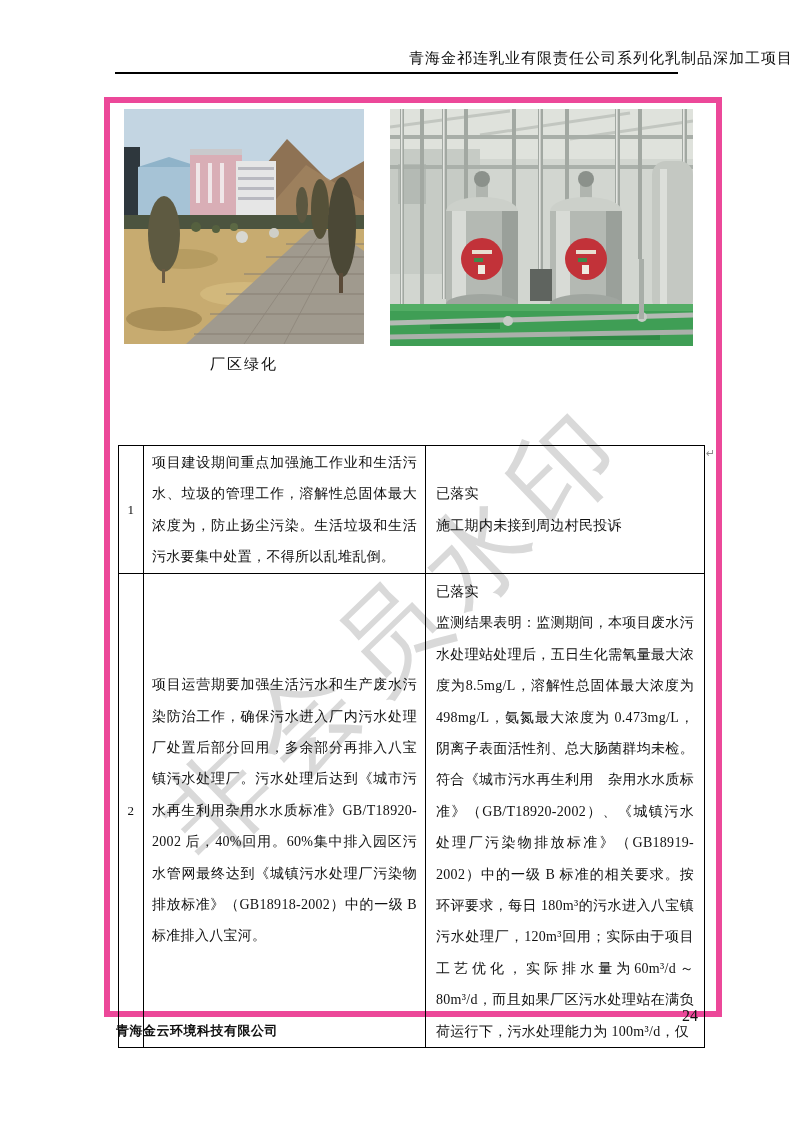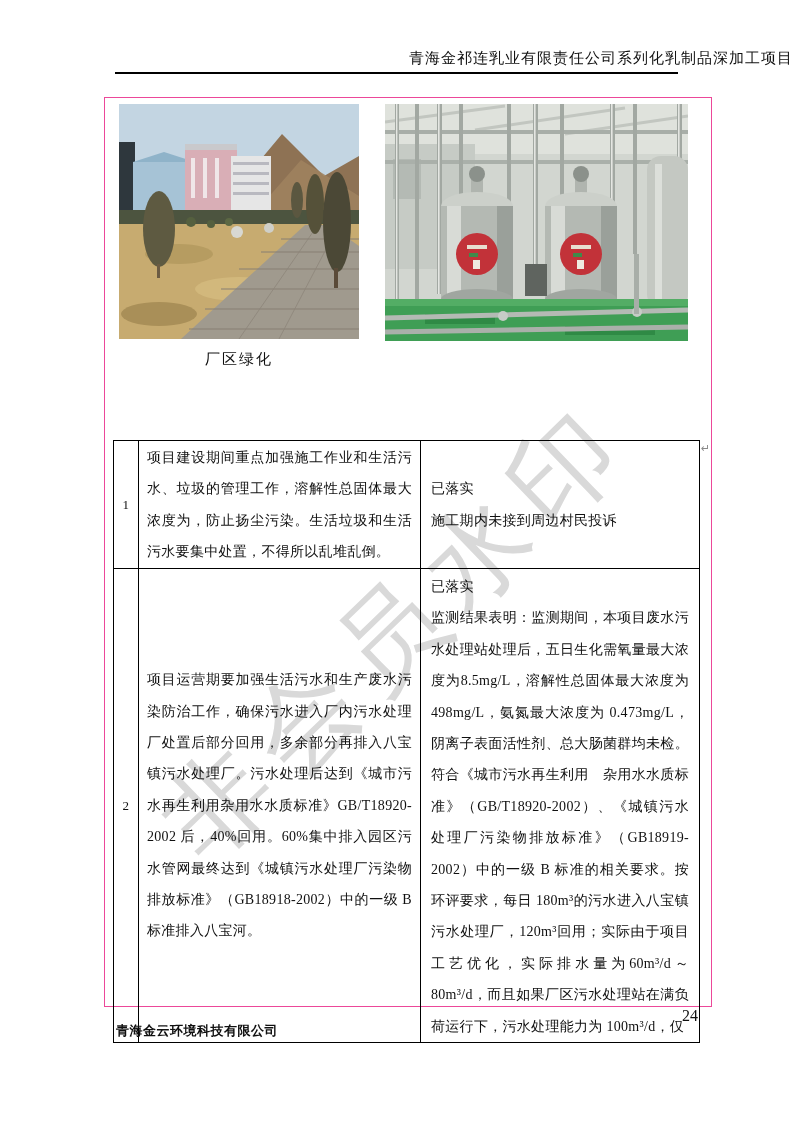--- a/index.html
+++ b/index.html
@@ -24,21 +24,21 @@
     position:absolute;top:49px;left:0;width:100%;z-index:1;
     text-align:right;font-size:15px;letter-spacing:1px;
   }
   .header-rule{
     position:absolute;top:72px;left:115px;width:563px;height:0;z-index:1;
     border-top:2px solid #000;
   }
   
   .frame{
     position:absolute;left:104px;top:97px;width:606px;height:908px;z-index:1;
-    border:1px solid #ec4899;
+    border:6px solid #ec4899;
   }
   .photo{position:absolute;top:6px;}
   .photo svg{display:block;}
   .photo-left{left:14px;}
   .photo-right{left:280px;}
   .caption{
     position:absolute;top:252px;font-size:15px;text-align:center;letter-spacing:2px;
   }
   .caption-left{left:14px;width:240px;}
   .caption-right{left:280px;width:303px;}

